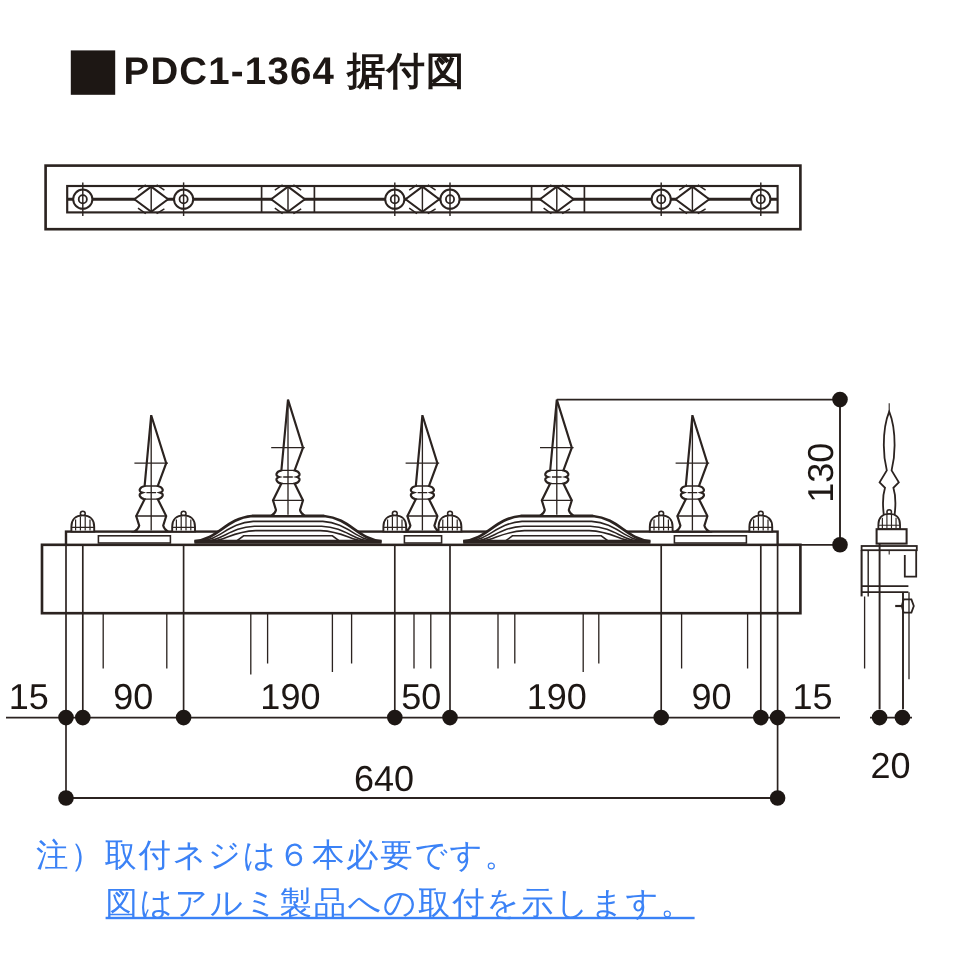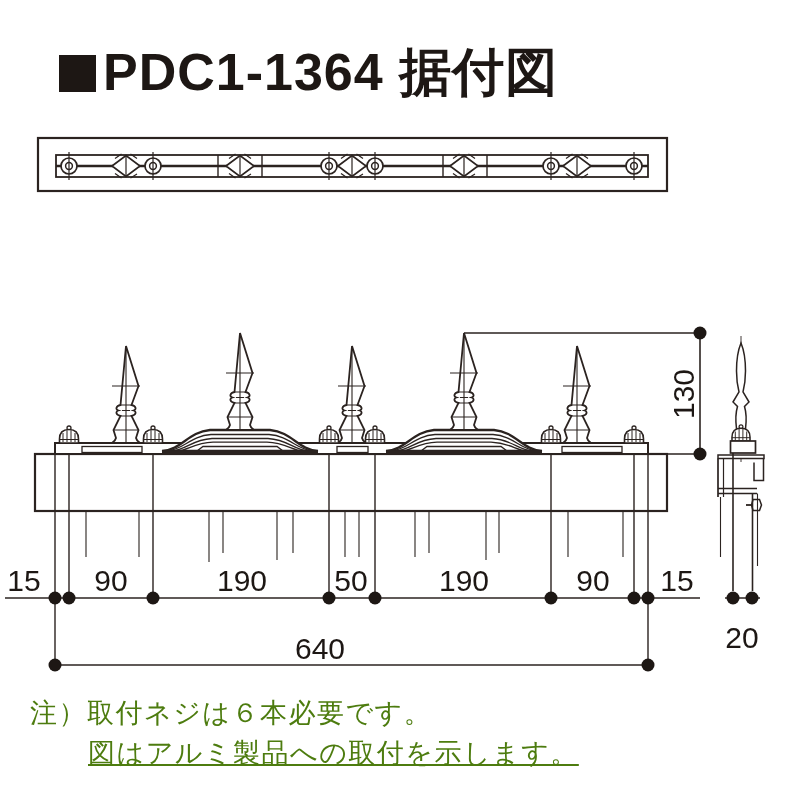--- a/index.html
+++ b/index.html
@@ -9,26 +9,26 @@
     color:#1d1714;
   }
   .title-row{
     position:absolute;left:59px;top:38px;
     display:flex;align-items:center;gap:7px;
   }
   .title-square{
     width:37px;height:37px;background:#1d1714;display:inline-block;flex:0 0 auto;
   }
   .title-text{
-    font-size:52px;font-weight:bold;letter-spacing:1px;white-space:nowrap;color:#1d1714;
+    font-size:32px;font-weight:bold;letter-spacing:1px;white-space:nowrap;color:#1d1714;
   }
   .drawing{position:absolute;left:0;top:0;}
   .note{
     position:absolute;left:30px;top:693px;
-    font-size:27px;line-height:40px;letter-spacing:1.5px;color:#4d7c0f;white-space:nowrap;
+    font-size:27px;line-height:40px;letter-spacing:1.5px;color:#3b82f6;white-space:nowrap;
   }
   .note-indent{padding-left:58px;text-decoration:underline;}
   svg text{
     font-family:"Liberation Sans", sans-serif;
     font-size:30px;fill:#1d1714;
   }
 </style>
 </head>
 <body>
 

